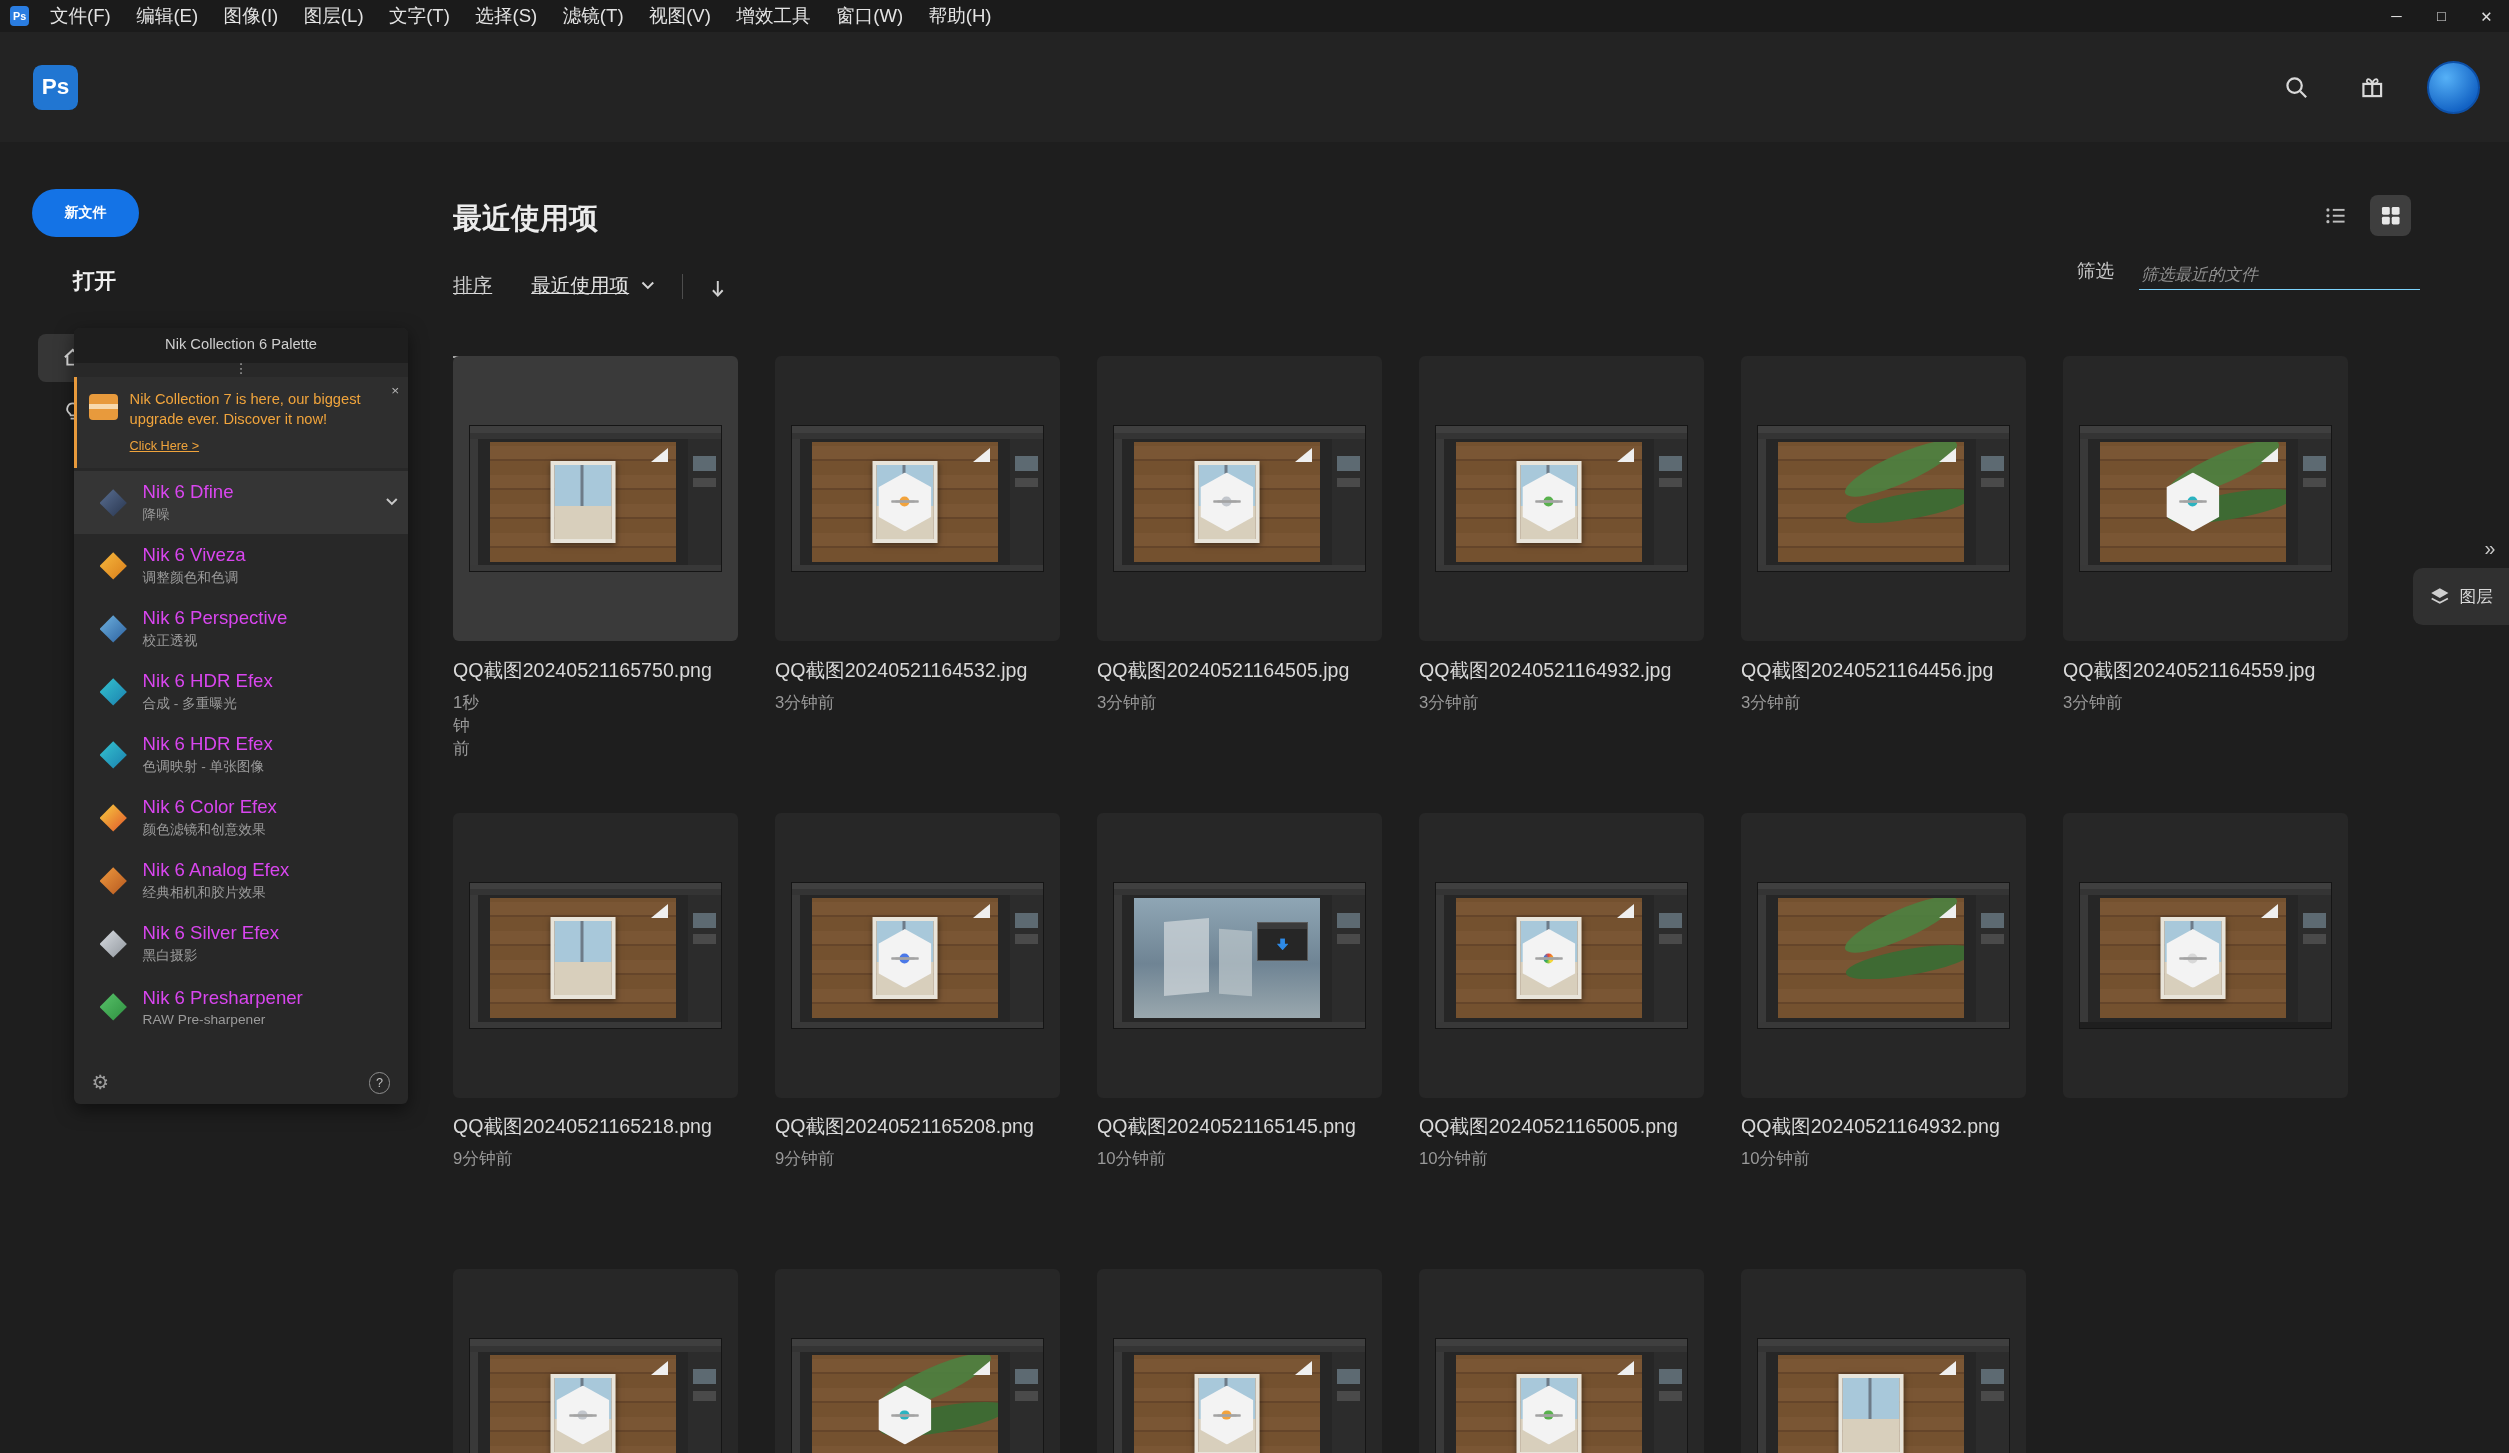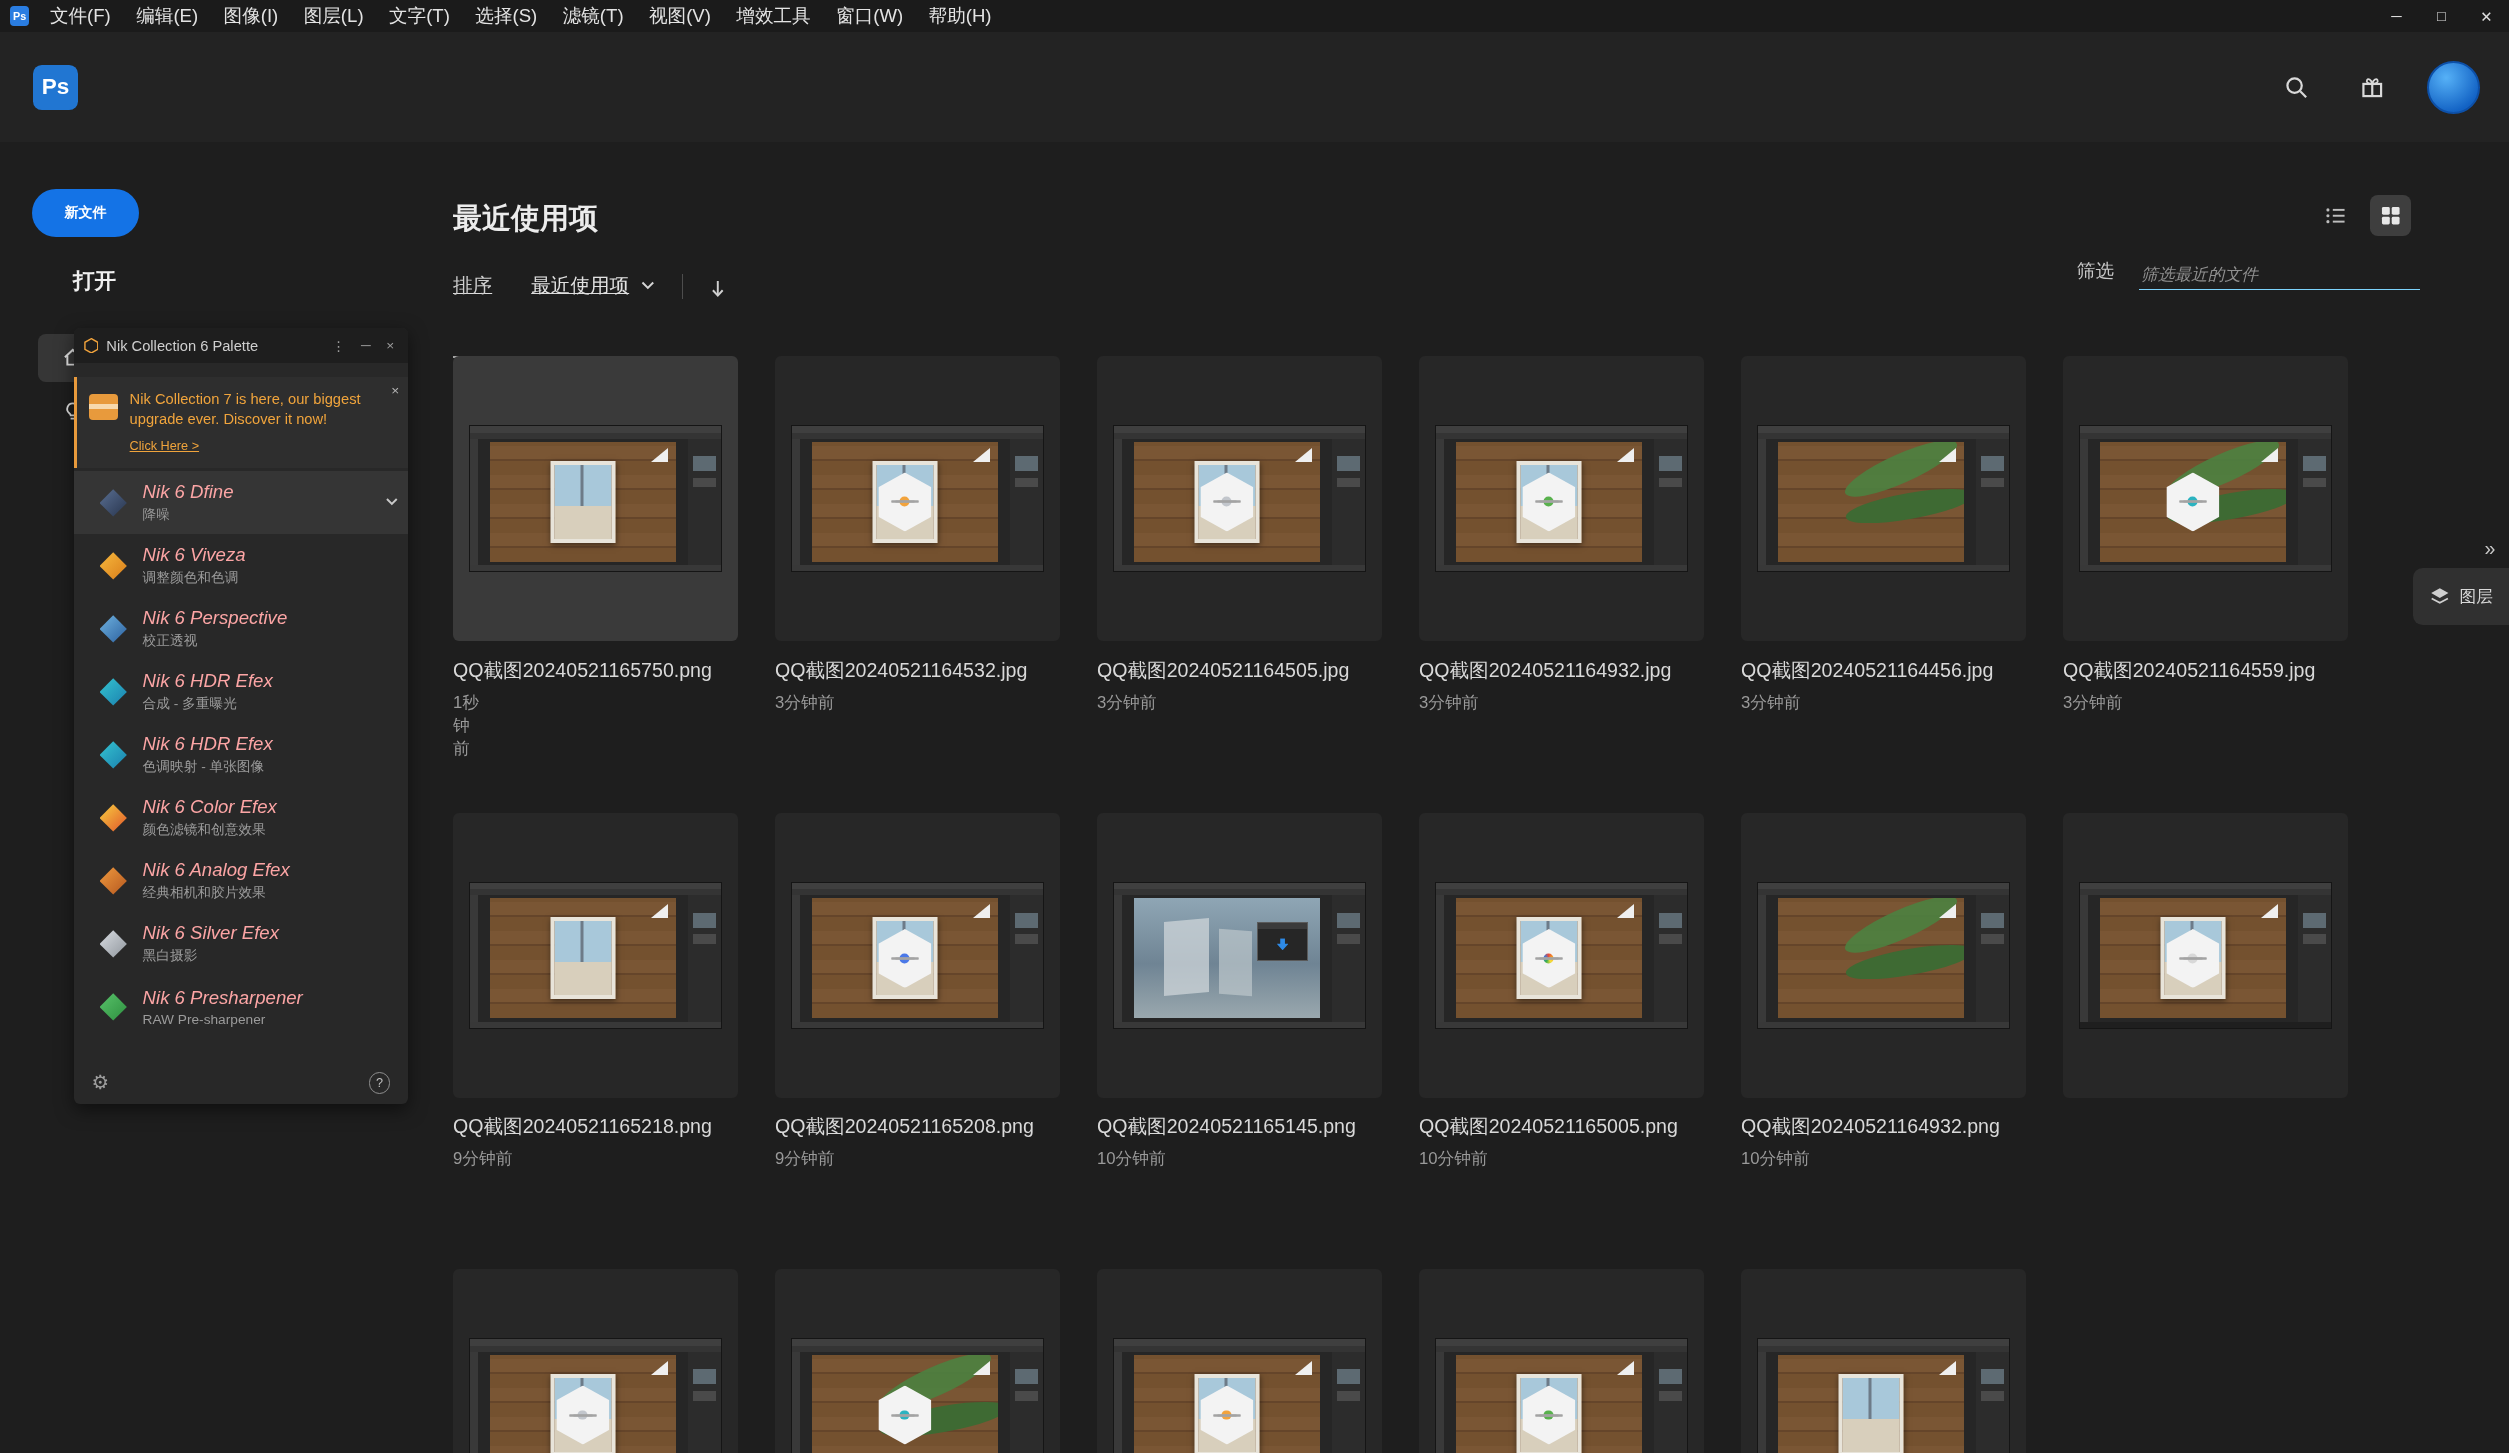--- a/index.html
+++ b/index.html
@@ -29,21 +29,21 @@
   .open-label{margin:29px 0 0 41px;font-size:21.6px;font-weight:bold;color:#f0f0f0;}
   .nav{margin-top:39px;}
   .nav-row{width:278px;height:48px;margin-left:5.9px;border-radius:7.8px;display:flex;align-items:center;gap:15.7px;
            padding-left:23.5px;font-size:19.6px;color:#e8e8e8;cursor:pointer;}
   .nav-row.sel{background:#363636;}
   .nav-row + .nav-row{margin-top:5.9px;}
 
   
   .nik{position:absolute;left:74px;top:328px;width:334px;height:776px;background:#282828;border-radius:5.9px;
        box-shadow:0 5.9px 17.6px rgba(0,0,0,.5);overflow:hidden;}
-  .nik-head{height:35px;background:#1e1e1e;display:flex;align-items:center;gap:7.8px;padding:0 9.8px;}
+  .nik-head{height:35px;background:#1e1e1e;display:flex;align-items:center;gap:7.8px;padding:0 9.8px;flex-direction:column;}
   .nik-title{font-size:14.7px;color:#cfcfcf;flex:1;}
   .nik-hbtn{color:#9c9c9c;font-size:13.7px;padding:0 3.9px;cursor:pointer;}
   .notice{position:relative;margin-top:13.7px;background:#2e2e2e;border-left:3.9px solid #e89a3c;padding:13.7px 23.5px 11.8px 11.8px;
           display:flex;gap:11.8px;}
   .gift-box{width:29px;height:25.5px;background:#e89a3c;border-radius:3.9px;position:relative;flex:none;margin-top:3.9px;}
   .gift-box::after{content:"";position:absolute;left:0;right:0;top:9.8px;height:4.9px;background:#f7d9ad;}
   .notice-txt{font-size:14.7px;line-height:1.35;color:#f0a43c;}
   .notice-link{display:inline-block;margin-top:7.8px;font-size:12.7px;color:#f0a43c;text-decoration:underline;cursor:pointer;}
   .notice-x{position:absolute;top:5.9px;right:8.8px;font-size:13.7px;color:#b5b5b5;cursor:pointer;}
   .nlist{margin-top:3.9px;}
@@ -52,21 +52,21 @@
   .nicon{width:27.4px;height:27.4px;flex:none;clip-path:polygon(50% 0,100% 50%,50% 100%,0 50%);}
   .nik0{background:linear-gradient(135deg,#5a6f92,#27344d);}
   .nik1{background:linear-gradient(135deg,#f6b93d,#d97c1a);}
   .nik2{background:linear-gradient(135deg,#6fb3e0,#2b5f9e);}
   .nik3,.nik4{background:linear-gradient(135deg,#35c4d0,#1a7fae);}
   .nik5{background:linear-gradient(135deg,#f8cf40,#e0542a);}
   .nik6{background:linear-gradient(135deg,#f09a3e,#b4571f);}
   .nik7{background:linear-gradient(135deg,#d9dde2,#8f959c);}
   .nik8{background:linear-gradient(135deg,#58c26a,#2e8f3f);}
   .ntxt{display:flex;flex-direction:column;}
-  .nname{font-size:18.6px;color:#fca5a5;font-style:italic;}
+  .nname{font-size:18.6px;color:#d946ef;}
   .ndesc{font-size:13.7px;color:#9b9b9b;margin-top:2.9px;}
   .nchev{position:absolute;right:9.8px;top:21.6px;color:#c9c9c9;}
   .nik-foot{position:absolute;left:17.6px;right:17.6px;bottom:9.8px;display:flex;justify-content:space-between;align-items:center;}
   .gear{font-size:19.6px;color:#9f9f9f;cursor:pointer;}
   .help{width:21.6px;height:21.6px;border:1.5px solid #8f8f8f;border-radius:50%;color:#bfbfbf;font-size:12.7px;
         display:flex;align-items:center;justify-content:center;cursor:pointer;}
 
   
   .main{position:absolute;left:412px;top:142px;right:0;bottom:0;padding-left:41px;}
   .page-title{margin-top:57px;font-size:29px;font-weight:600;color:#ececec;}

